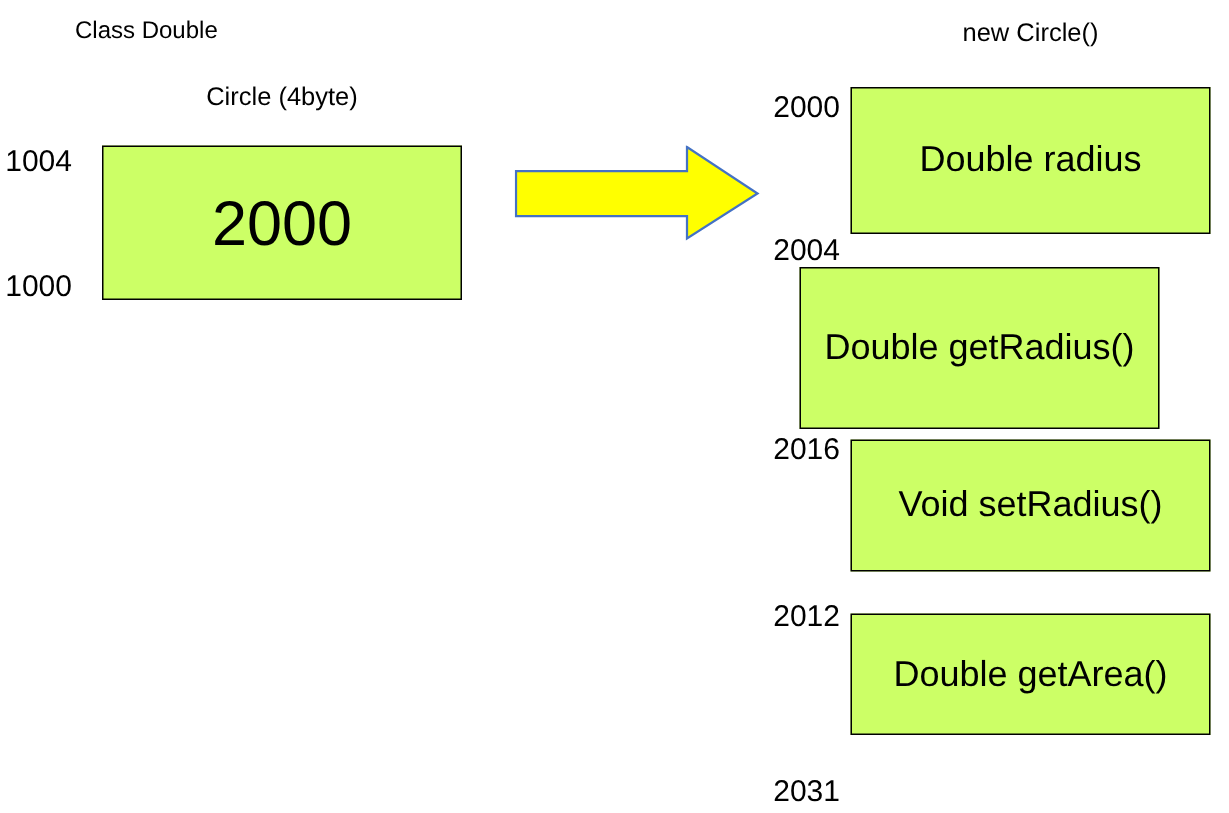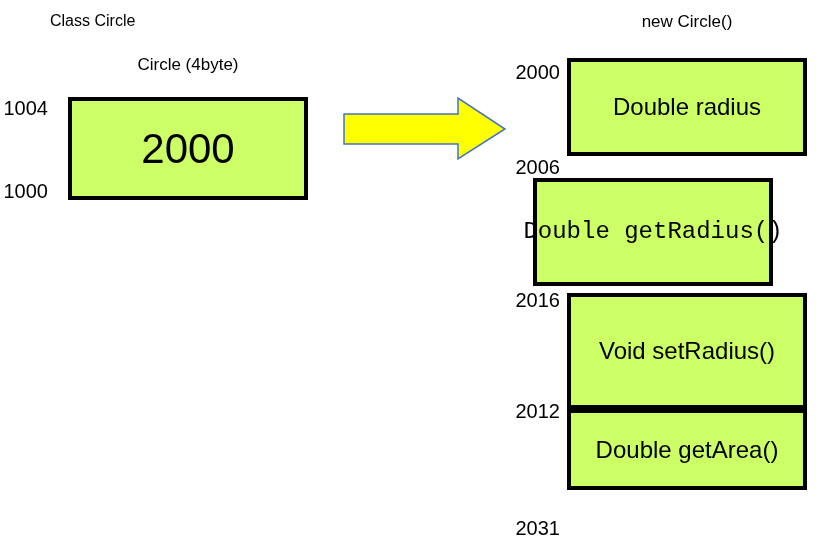--- a/index.html
+++ b/index.html
@@ -33,75 +33,75 @@
     font-size: 20px;
     line-height: 1;
     white-space: nowrap;
   }
   .addr.left-col  { left: 0;   width: 48px; text-align: right; }
   .addr.right-col { left: 510px; width: 50px; text-align: right; }
   .membox {
     position: absolute;
     box-sizing: border-box;
     background: #CCFF66;
-    border: 4px solid #000000;
+    border: 1px solid #000000;
     display: flex;
     align-items: center;
     justify-content: center;
   }
   .membox .member-label {
     font-size: 24px;
     line-height: 1;
     white-space: nowrap;
   }
   .membox .value-label {
     font-size: 42px;
     line-height: 1;
     white-space: nowrap;
   }
   .left-box  { left: 68px;  top: 97px;  width: 240px; height: 103px; }
   .rbox-1    { left: 567px; top: 58px;  width: 240px; height: 98px;  }
-  .rbox-2    { left: 533px; top: 178px; width: 240px; height: 108px; font-family: Liberation Mono, monospace;  }
-  .rbox-3    { left: 567px; top: 293px; width: 240px; height: 116px; }
+  .rbox-2    { left: 533px; top: 178px; width: 240px; height: 108px;  }
+  .rbox-3    { left: 567px; top: 293px; width: 240px; height: 88px; }
   .rbox-4    { left: 567px; top: 409px; width: 240px; height: 81px; }
   .arrow-svg {
     position: absolute;
     left: 343px;
     top: 97px;
     width: 164px;
     height: 64px;
     display: block;
   }
 </style>
 </head>
 <body>
 
 <div class="canvas">
 
-  <div class="title" style="left:50px; top:13px;">Class Circle</div>
+  <div class="title" style="left:50px; top:13px;">Class Double</div>
 
   <div class="caption" style="left:68px; top:56px; width:240px;">Circle (4byte)</div>
 
   <div class="addr left-col" style="top:98px;">1004</div>
 
   <div class="addr left-col" style="top:181px;">1000</div>
 
   <div class="membox left-box">
     <span class="value-label">2000</span>
   </div>
 
   <svg class="arrow-svg" viewBox="0 0 164 64" xmlns="http://www.w3.org/2000/svg" aria-hidden="true">
     <polygon points="1,17 115,17 115,1 162,32 115,62 115,47 1,47" fill="#FFFF00" stroke="#4472C4" stroke-width="1.5" stroke-linejoin="miter"></polygon>
   </svg>
 
   <div class="caption" style="left:567px; top:13px; width:240px;">new Circle()</div>
 
   <div class="addr right-col" style="top:62px;">2000</div>
 
-  <div class="addr right-col" style="top:157px;">2006</div>
+  <div class="addr right-col" style="top:157px;">2004</div>
 
   <div class="addr right-col" style="top:290px;text-align:right;">2016</div>
 
   <div class="addr right-col" style="top:401px;">2012</div>
 
   <div class="addr right-col" style="top:518px;">2031</div>
 
   <div class="membox rbox-1">
     <span class="member-label">Double radius</span>
   </div>

